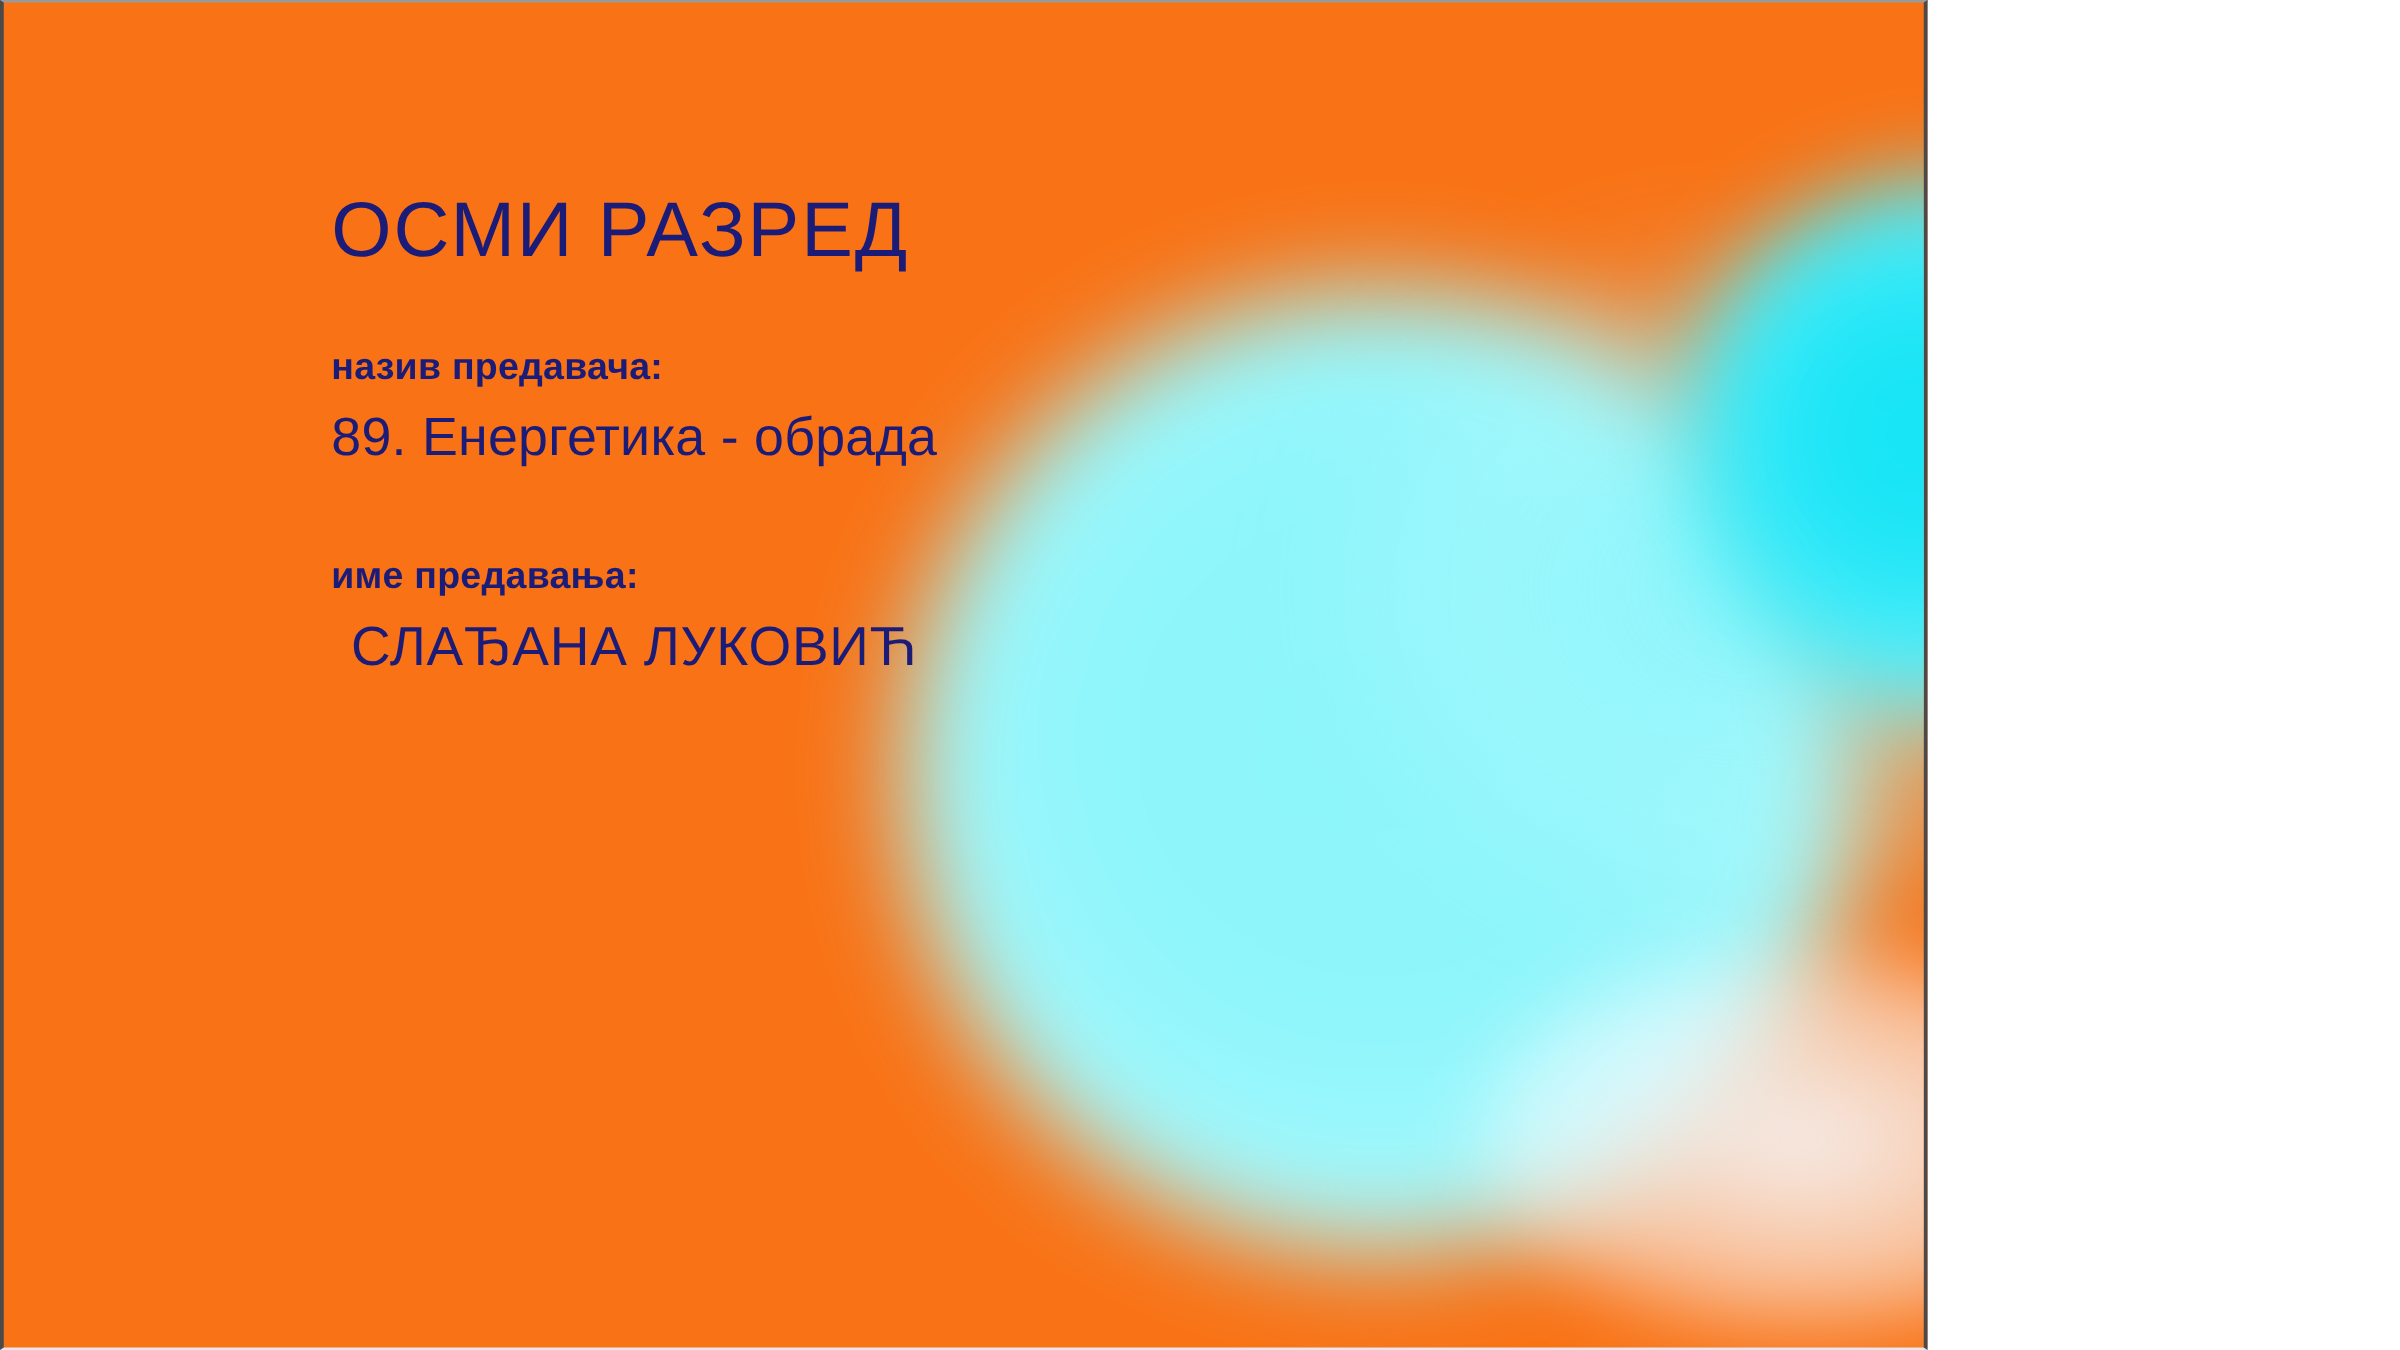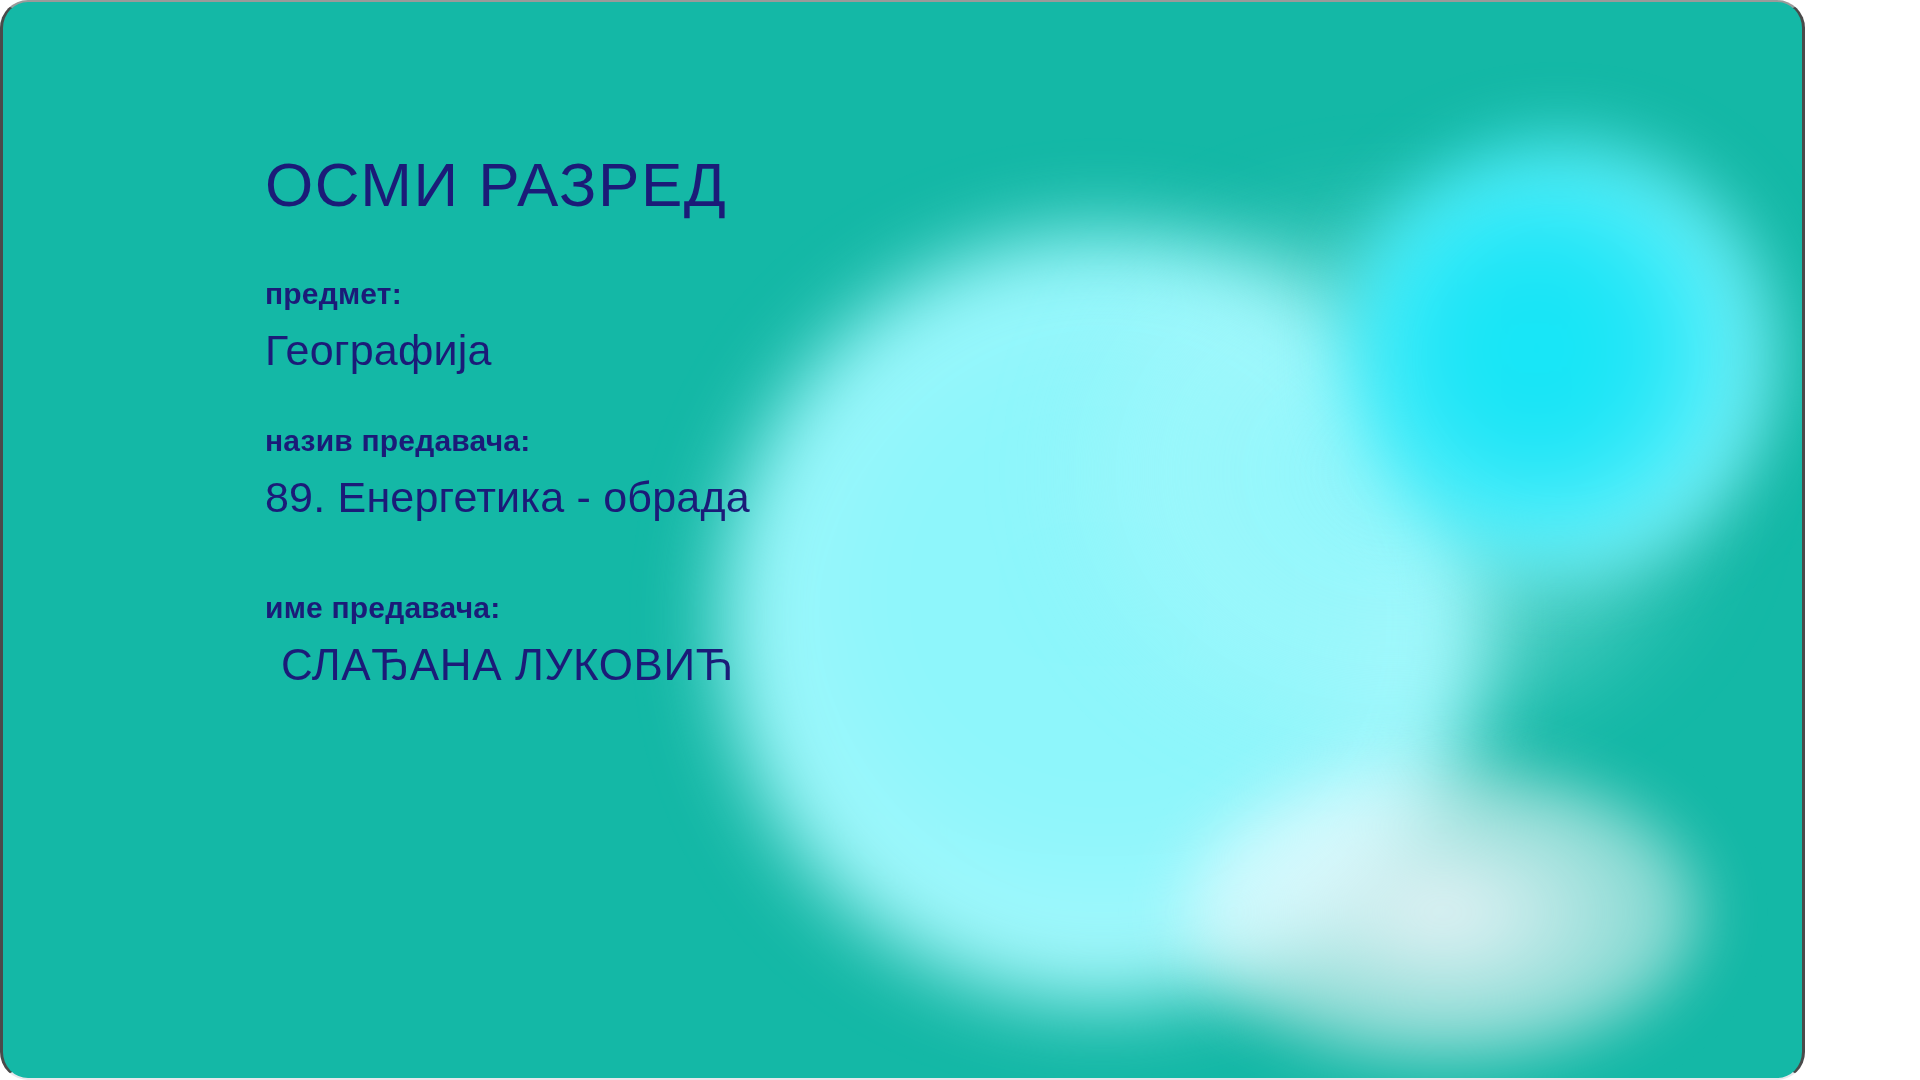--- a/index.html
+++ b/index.html
@@ -4,31 +4,30 @@
 <title>Naslovna kartica predavanja</title>
 <style>
   html, body {
     margin: 0;
     padding: 0;
     background: #ffffff;
   }
 
   #slide {
     position: relative;
-    width: 1805px;
+    width: 1542px;
     height: 1080px;
     overflow: hidden;
-    background: #14b8a6;
+    background: #f97316;
     box-sizing: border-box;
     border-left: 3px solid #4a4a4a;
     border-right: 3px solid #4a4a4a;
     border-top: 2px solid #9a9a9a;
     border-bottom: 2px solid #e8e8ec;
     font-family: "Liberation Sans", "DejaVu Sans", sans-serif;
-    border-radius: 28px;
   }
 
   
   .blob-layer {
     position: absolute;
     inset: 0;
     overflow: hidden;
     pointer-events: none;
   }
 
@@ -157,29 +156,25 @@
     <div class="blob blob-primary"></div>
     <div class="blob blob-halo"></div>
     <div class="blob blob-secondary"></div>
     <div class="blob blob-wash"></div>
   </div>
 
   <div class="content">
 
     <h1 class="grade-title">ОСМИ РАЗРЕД</h1>
 
-    <div class="field">
-      <span class="field-label">предмет:</span>
-      <span class="field-value">Географија</span>
-    </div>
 
     <div class="field">
       <span class="field-label">назив предавача:</span>
       <span class="field-value">89. Енергетика - обрада</span>
     </div>
 
     <div class="field gap-before">
-      <span class="field-label">име предавача:</span>
+      <span class="field-label">име предавања:</span>
       <span class="field-value caps">СЛАЂАНА ЛУКОВИЋ</span>
     </div>
 
   </div>
 </div>
 
 </body></html>

